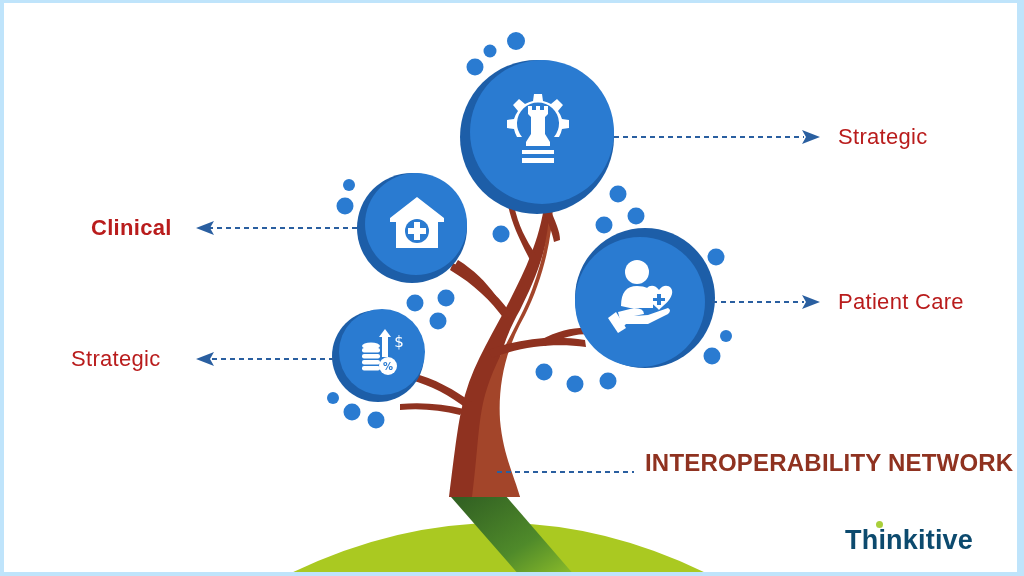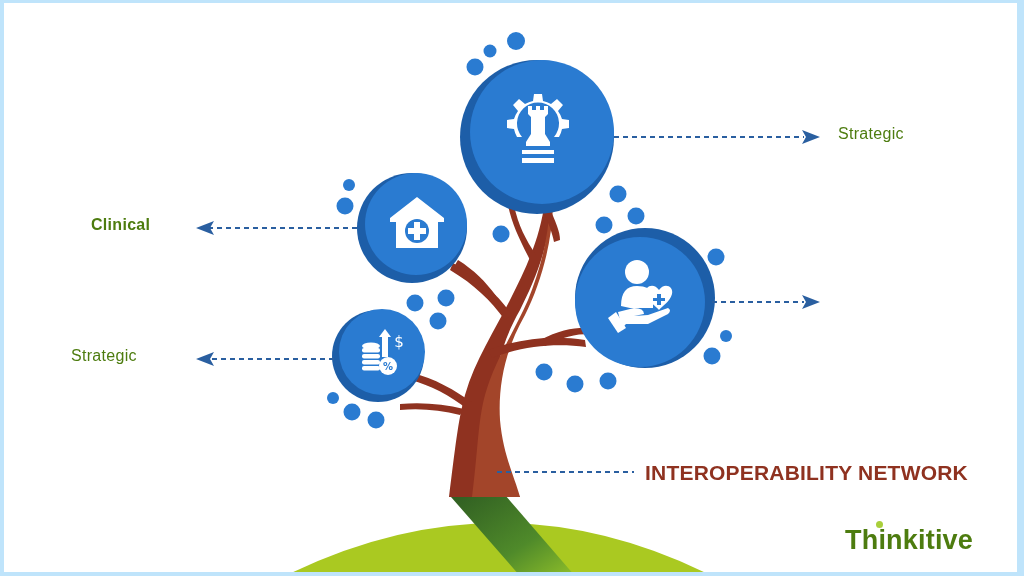--- a/index.html
+++ b/index.html
@@ -8,30 +8,30 @@
     background: #bfe4fb;
     font-family: "Liberation Sans", "DejaVu Sans", sans-serif;
   }
   .canvas {
     position: absolute; left: 4px; top: 3px;
     width: 1013px; height: 569px;
     background: #ffffff; overflow: hidden;
   }
   svg.scene { position: absolute; left: -4px; top: -3px; width: 1024px; height: 576px; }
   .label {
-    position: absolute; color: #4d7c0f; font-size: 16px; letter-spacing: 0.3px;
+    position: absolute; color: #b91c1c; font-size: 22px; letter-spacing: 0.3px;
     white-space: nowrap; line-height: 1;
   }
   .network-label {
-    position: absolute; left: 641px; top: 459px; color: #8f3220;
-    font-size: 21px; font-weight: bold; letter-spacing: 0.2px; white-space: nowrap; line-height: 1;
+    position: absolute; left: 641px; top: 448px; color: #8f3220;
+    font-size: 24px; font-weight: bold; letter-spacing: 0.2px; white-space: nowrap; line-height: 1;
   }
   .brand {
     position: absolute; left: 841px; top: 524px; font-size: 27px; font-weight: bold;
-    color: #4d7c0f; white-space: nowrap; line-height: 1; letter-spacing: 0.2px;
+    color: #0c4a6e; white-space: nowrap; line-height: 1; letter-spacing: 0.2px;
   }
 </style>
 </head>
 <body>
 
 <div class="canvas">
   <svg class="scene" viewBox="0 0 1024 576" xmlns="http://www.w3.org/2000/svg">
 
     <g>
       <path d="M 285 576 Q 500 470 712 576 Z" fill="#aac921"></path>
@@ -147,19 +147,20 @@
     <g fill="#2a5fa0">
       <path d="M 820 137 L 802 130 L 806 137 L 802 144 Z"></path>
       <path d="M 196 228 L 214 221 L 210 228 L 214 235 Z"></path>
       <path d="M 820 302 L 802 295 L 806 302 L 802 309 Z"></path>
       <path d="M 196 359 L 214 352 L 210 359 L 214 366 Z"></path>
     </g>
   </svg>
 
   <div class="label" style="left:834px; top:123px;">Strategic</div>
   <div class="label" style="left:87px; top:214px;font-weight:bold;">Clinical</div>
+  <div class="label" style="left:834px; top:288px;">Patient Care</div>
   <div class="label" style="left:67px; top:345px;">Strategic</div>
 
   <div class="network-label">INTEROPERABILITY NETWORK</div>
 
   <div class="brand">Thinkitive</div>
   <div class="dot" style="position:absolute; width:7px; height:7px; border-radius:50%; background:#a9cf3b; left:872px; top:518px;"></div>
 </div>
 
 </body></html>

